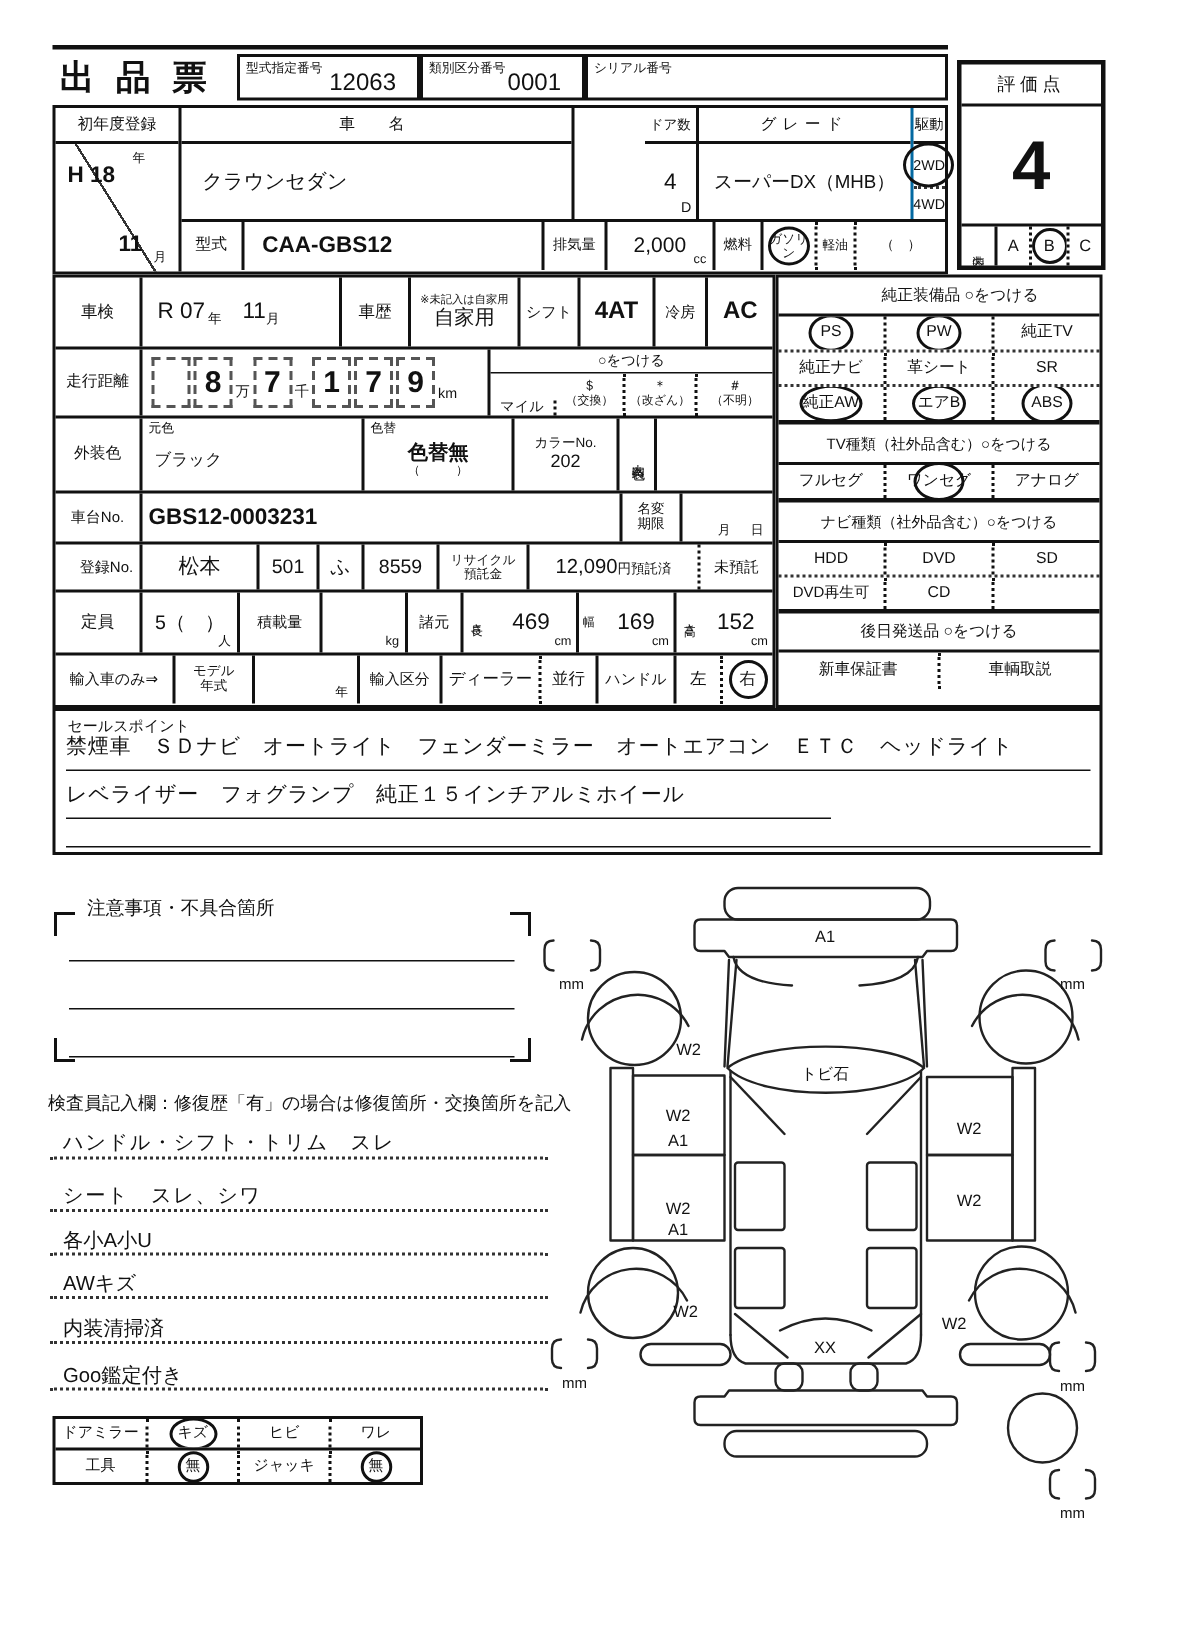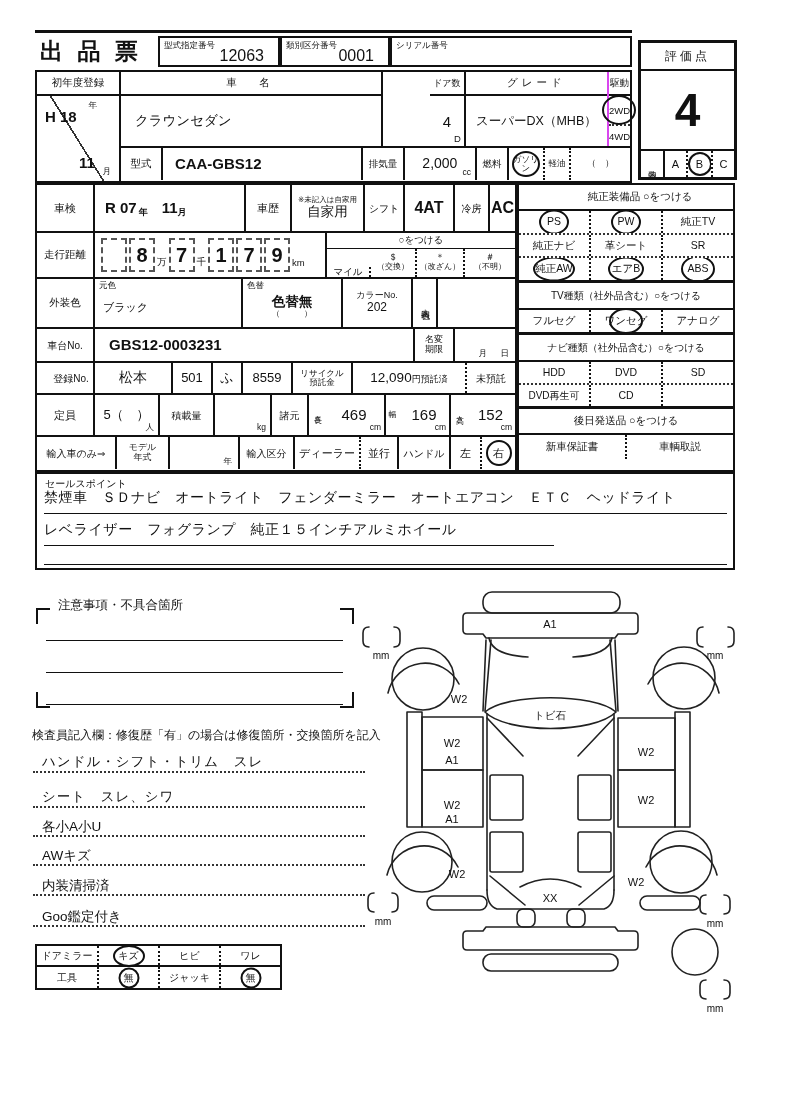--- a/index.html
+++ b/index.html
@@ -81,21 +81,21 @@
             <div class="hc bb" style="height:22px;letter-spacing:6px;">車　名</div>
             <div style="flex:1;display:flex;align-items:center;padding-left:14px;font-size:13.5px;">クラウンセダン</div>
           </div>
           <div class="col" style="width:36px;border-right:2px solid #111;margin-left:47px;">
             <div class="hc bb" style="height:22px;font-size:9px;">ドア数</div>
             <div style="flex:1;position:relative;display:flex;align-items:center;justify-content:center;">
               <span style="font-size:15px;">4</span>
               <span class="sub" style="right:3px;bottom:2px;font-size:9.5px;">D</span>
             </div>
           </div>
-          <div class="col" style="width:143px;border-right:2px solid #d946ef;">
+          <div class="col" style="width:143px;border-right:2px solid #0369a1;">
             <div class="hc bb" style="height:22px;letter-spacing:4px;">グレード</div>
             <div style="flex:1;display:flex;align-items:center;justify-content:center;font-size:12.5px;">スーパーDX（MHB）</div>
           </div>
           <div class="col" style="flex:1;">
             <div class="hc bb" style="height:22px;font-size:9.5px;">駆動</div>
             <div style="height:28px;position:relative;display:flex;align-items:center;justify-content:center;font-size:9.5px;border-bottom:2px dotted #333;">
               <span>2WD</span>
                 <span class="mk" style="width:30px;height:26px;"></span>
             </div>
             <div style="flex:1;display:flex;align-items:center;justify-content:center;font-size:9.5px;">4WD</div>
@@ -118,21 +118,21 @@
           <div class="c" style="flex:1;font-size:9px;">（　）</div>
         </div>
       </div>
     </div>
   </div>
 
   <div class="box" style="left:35px;top:183px;width:482px;height:289px;">
 
     <div class="r bb" style="height:48px;">
       <div class="c hc" style="width:58px;font-size:11px;">車検</div>
-      <div class="c" style="width:151px;justify-content:flex-start;padding-left:10px;font-weight:bold;">
+      <div class="c" style="width:133px;justify-content:flex-start;padding-left:10px;">
         <span style="font-size:15px;">R 07</span>
         <span style="font-size:9px;margin:10px 14px 0 2px;">年</span>
         <span style="font-size:15px;">11</span>
         <span style="font-size:9px;margin-top:10px;">月</span>
       </div>
       <div class="c hc" style="width:46px;font-size:11px;">車歴</div>
       <div class="c" style="width:73px;flex-direction:column;">
         <span style="font-size:7.5px;">※未記入は自家用</span>
         <span style="font-size:13.5px;">自家用</span>
       </div>
@@ -191,21 +191,21 @@
         <span style="font-size:12px;">202</span>
       </div>
       <div class="c" style="width:25px;">
         <span style="writing-mode:vertical-rl;font-size:9px;letter-spacing:1px;">内装色</span>
       </div>
       <div class="c" style="flex:1;"></div>
     </div>
 
     <div class="r bb" style="height:34px;">
       <div class="c hc" style="width:58px;font-size:10px;">車台No.</div>
-      <div class="c" style="width:320px;justify-content:flex-start;padding-left:14px;font-size:15px;font-weight:bold;">GBS12-0003231</div>
+      <div class="c" style="width:320px;justify-content:flex-start;padding-left:4px;font-size:15px;font-weight:bold;">GBS12-0003231</div>
       <div class="c" style="width:40px;flex-direction:column;font-size:9px;">
         <span>名変</span>
           <span>期限</span>
       </div>
       <div class="c" style="flex:1;">
         <span class="sub" style="right:28px;bottom:3px;">月</span>
         <span class="sub" style="right:6px;bottom:3px;">日</span>
       </div>
     </div>
 

